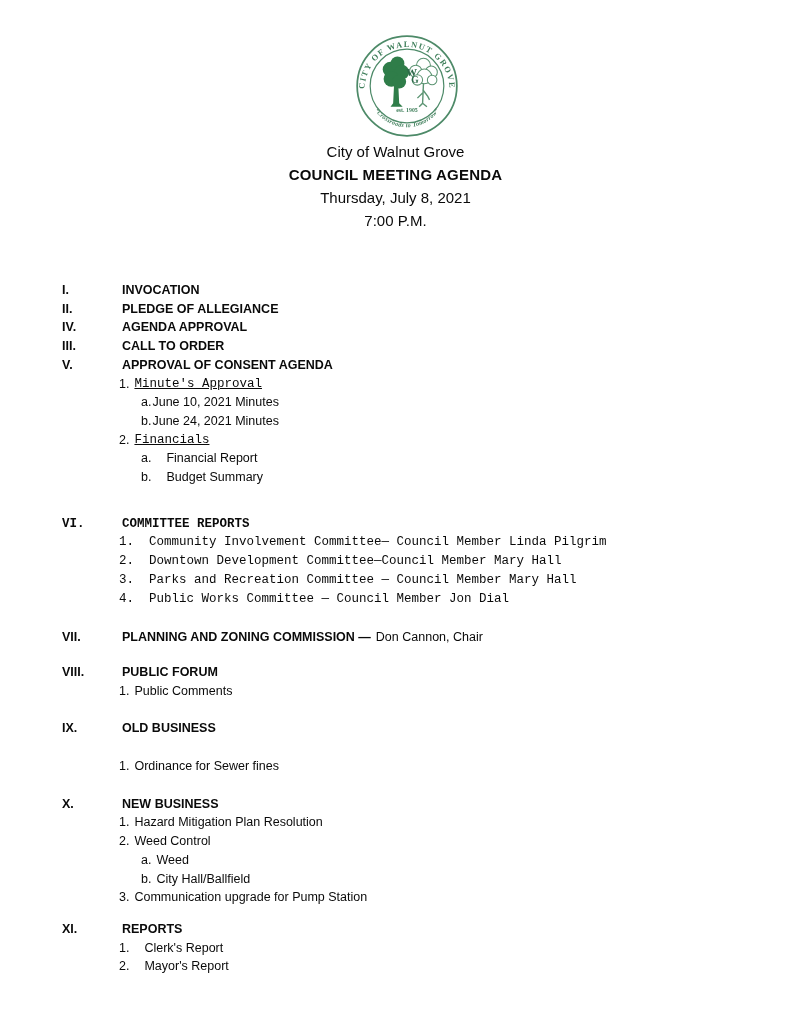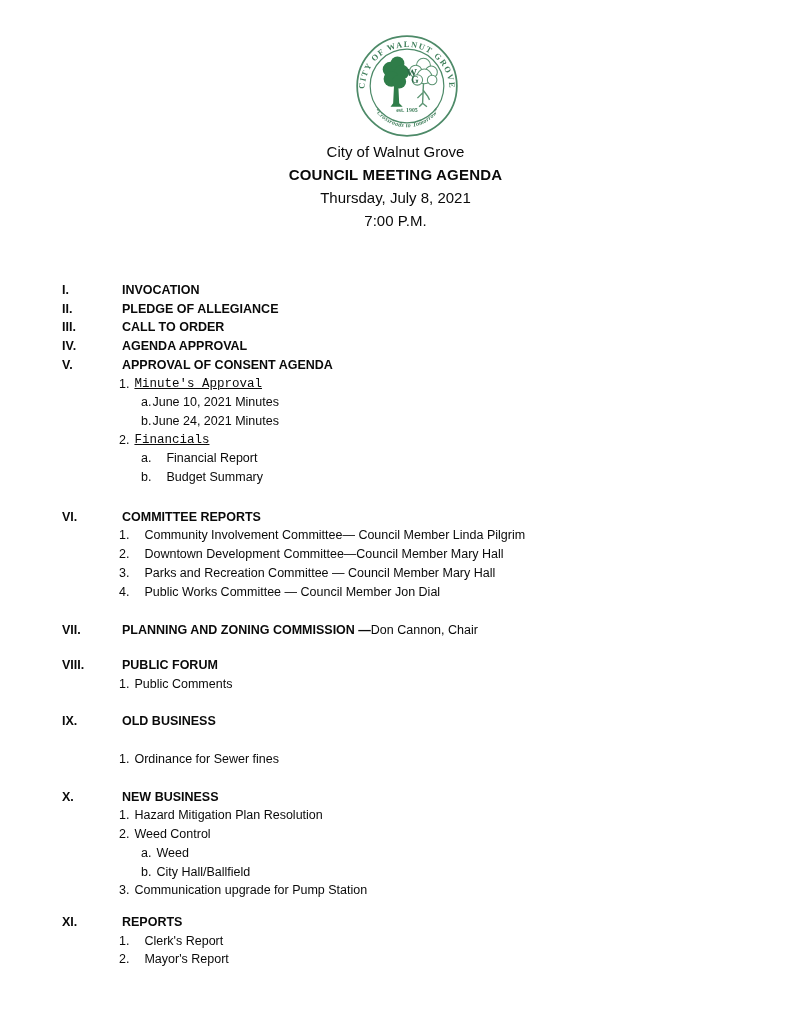--- a/index.html
+++ b/index.html
@@ -44,32 +44,32 @@
   .agenda {
     position: absolute;
     top: 281px; left: 62px; right: 30px;
     font-size: 12.5px;
     line-height: 18.7px;
     color: #0a0a0a;
   }
   .section-head { display: flex; }
   .numeral { flex: 0 0 60px; font-weight: 700; }
   .section-title { font-weight: 700; white-space: pre; }
-  .section-suffix { font-weight: 400; white-space: pre; }
+  .section-suffix { font-weight: 400; margin-left: 5px; white-space: pre; }
   .items { margin-left: 57px; }
   .item { display: flex; }
   .item .label { white-space: pre; }
   .item.gap-none   .label { margin-right: 1px; }
   .item.gap-narrow .label { margin-right: 5px; }
   .item.gap-wide   .label { margin-right: 15px; }
   .item.level-2 { margin-left: 22px; }
   .text.underline { text-decoration: underline; font-family: Liberation Mono, monospace; }
 
   
-  #sections .section:nth-child(6)  { margin-top: 21px; }  
+  #sections .section:nth-child(6)  { margin-top: 28px; font-family: Liberation Mono, monospace; }  
   #sections .section:nth-child(7)  { margin-top: 20px; }  
   #sections .section:nth-child(8)  { margin-top: 16px; }  
   #sections .section:nth-child(9)  { margin-top: 19px; }  
   #sections .section:nth-child(9) .items { margin-top: 19px; }
   #sections .section:nth-child(10) { margin-top: 19px; }  
   #sections .section:nth-child(11) { margin-top: 13px; }  
 </style>
 </head>
 <body>
 
@@ -134,28 +134,28 @@
         </div>
       </div>
       <div class="section">
         <div class="section-head">
           <span class="numeral">II.</span>
           <span class="section-title">PLEDGE OF ALLEGIANCE</span>
         </div>
       </div>
       <div class="section">
         <div class="section-head">
+          <span class="numeral">IV.</span>
+          <span class="section-title">AGENDA APPROVAL</span>
+        </div>
+      </div>
+      <div class="section">
+        <div class="section-head">
           <span class="numeral">III.</span>
           <span class="section-title">CALL TO ORDER</span>
-        </div>
-      </div>
-      <div class="section">
-        <div class="section-head">
-          <span class="numeral">IV.</span>
-          <span class="section-title">AGENDA APPROVAL</span>
         </div>
       </div>
       <div class="section">
         <div class="section-head">
           <span class="numeral">V.</span>
           <span class="section-title">APPROVAL OF CONSENT AGENDA</span>
         </div>
         <div class="items">
           <div class="item level-1 gap-narrow">
             <span class="label">1.</span>

